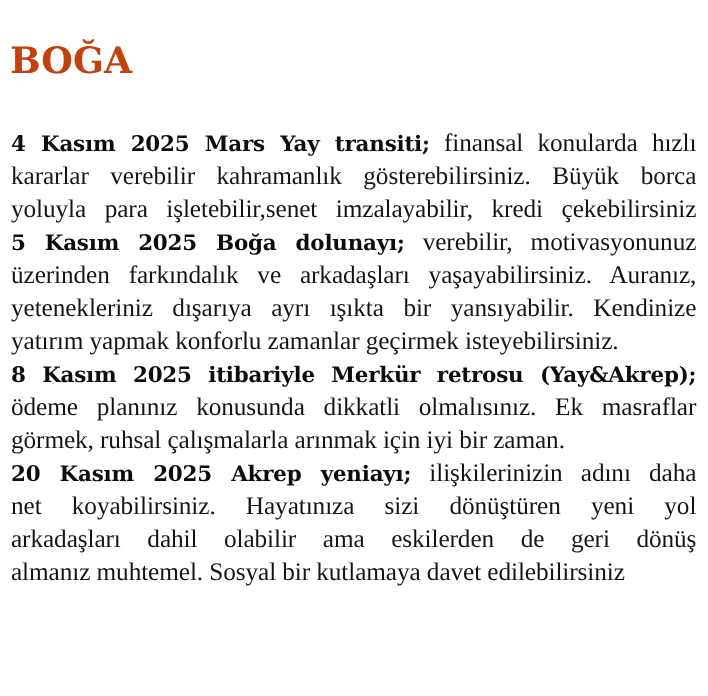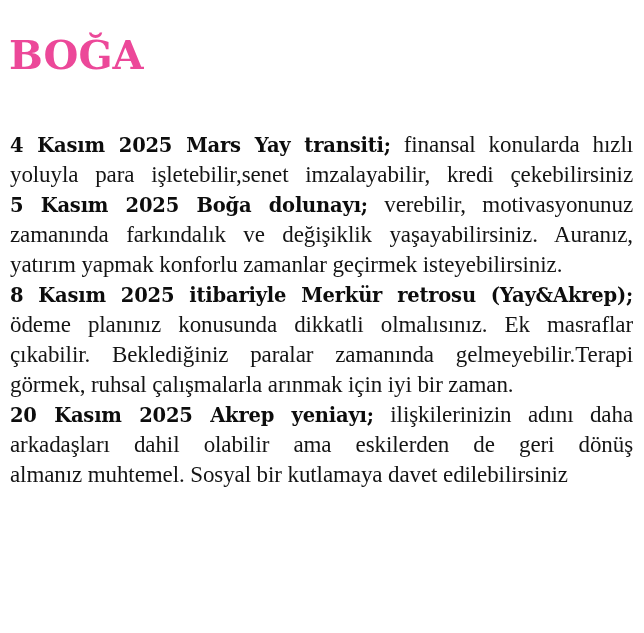--- a/index.html
+++ b/index.html
@@ -15,29 +15,29 @@
       color: #141414;
       font-family: "DejaVu Serif", "Liberation Serif", serif;
     }
     .title {
       position: absolute;
       left: 9px;
       top: 30px;
       margin: 0;
       font-family: "DejaVu Serif", "Liberation Serif", serif;
       font-weight: bold;
-      font-size: 40px;
+      font-size: 33px;
       line-height: 50px;
       letter-spacing: 0px;
-      color: #ec4899;
+      color: #c2410c;
     }
     .content {
       position: absolute;
       left: 10px;
-      top: 130px;
+      top: 115px;
       width: 623px;
     }
     .line {
       display: block;
       height: 30px;
       line-height: 30px;
       font-family: "Liberation Serif", "DejaVu Serif", serif;
       font-size: 23px;
       text-align: justify;
       text-align-last: justify;
@@ -59,35 +59,37 @@
   </style>
 </head>
 <body>
 
 <h1 class="title">BOĞA</h1>
 
 <div class="content">
 
   <div>
     <div class="line"><span class="heading">4 Kasım 2025 Mars Yay transiti;</span><span> finansal konularda hızlı</span></div>
+    <div class="line">kararlar verebilir kahramanlık gösterebilirsiniz. Büyük borca</div>
     <div class="line">yoluyla para işletebilir,senet imzalayabilir, kredi çekebilirsiniz</div>
   </div>
 
   <div>
     <div class="line"><span class="heading">5 Kasım 2025 Boğa dolunayı;</span><span> verebilir, motivasyonunuz</span></div>
-    <div class="line">zamanında farkındalık ve değişiklik yaşayabilirsiniz. Auranız,</div>
+    <div class="line">üzerinden farkındalık ve arkadaşları yaşayabilirsiniz. Auranız,</div>
+    <div class="line">yetenekleriniz dışarıya ayrı ışıkta bir yansıyabilir. Kendinize</div>
     <div class="line last">yatırım yapmak konforlu zamanlar geçirmek isteyebilirsiniz.</div>
   </div>
 
   <div>
     <div class="line"><span class="heading">8 Kasım 2025 itibariyle Merkür retrosu (Yay&amp;Akrep);</span></div>
     <div class="line">ödeme planınız konusunda dikkatli olmalısınız. Ek masraflar</div>
-    <div class="line">çıkabilir. Beklediğiniz paralar zamanında gelmeyebilir.Terapi</div>
     <div class="line last">görmek, ruhsal çalışmalarla arınmak için iyi bir zaman.</div>
   </div>
 
   <div>
     <div class="line"><span class="heading">20 Kasım 2025 Akrep yeniayı;</span><span> ilişkilerinizin adını daha</span></div>
+    <div class="line">net koyabilirsiniz. Hayatınıza sizi dönüştüren yeni yol</div>
     <div class="line">arkadaşları dahil olabilir ama eskilerden de geri dönüş</div>
     <div class="line last">almanız muhtemel. Sosyal bir kutlamaya davet edilebilirsiniz</div>
   </div>
 
 </div>
 
 </body></html>

